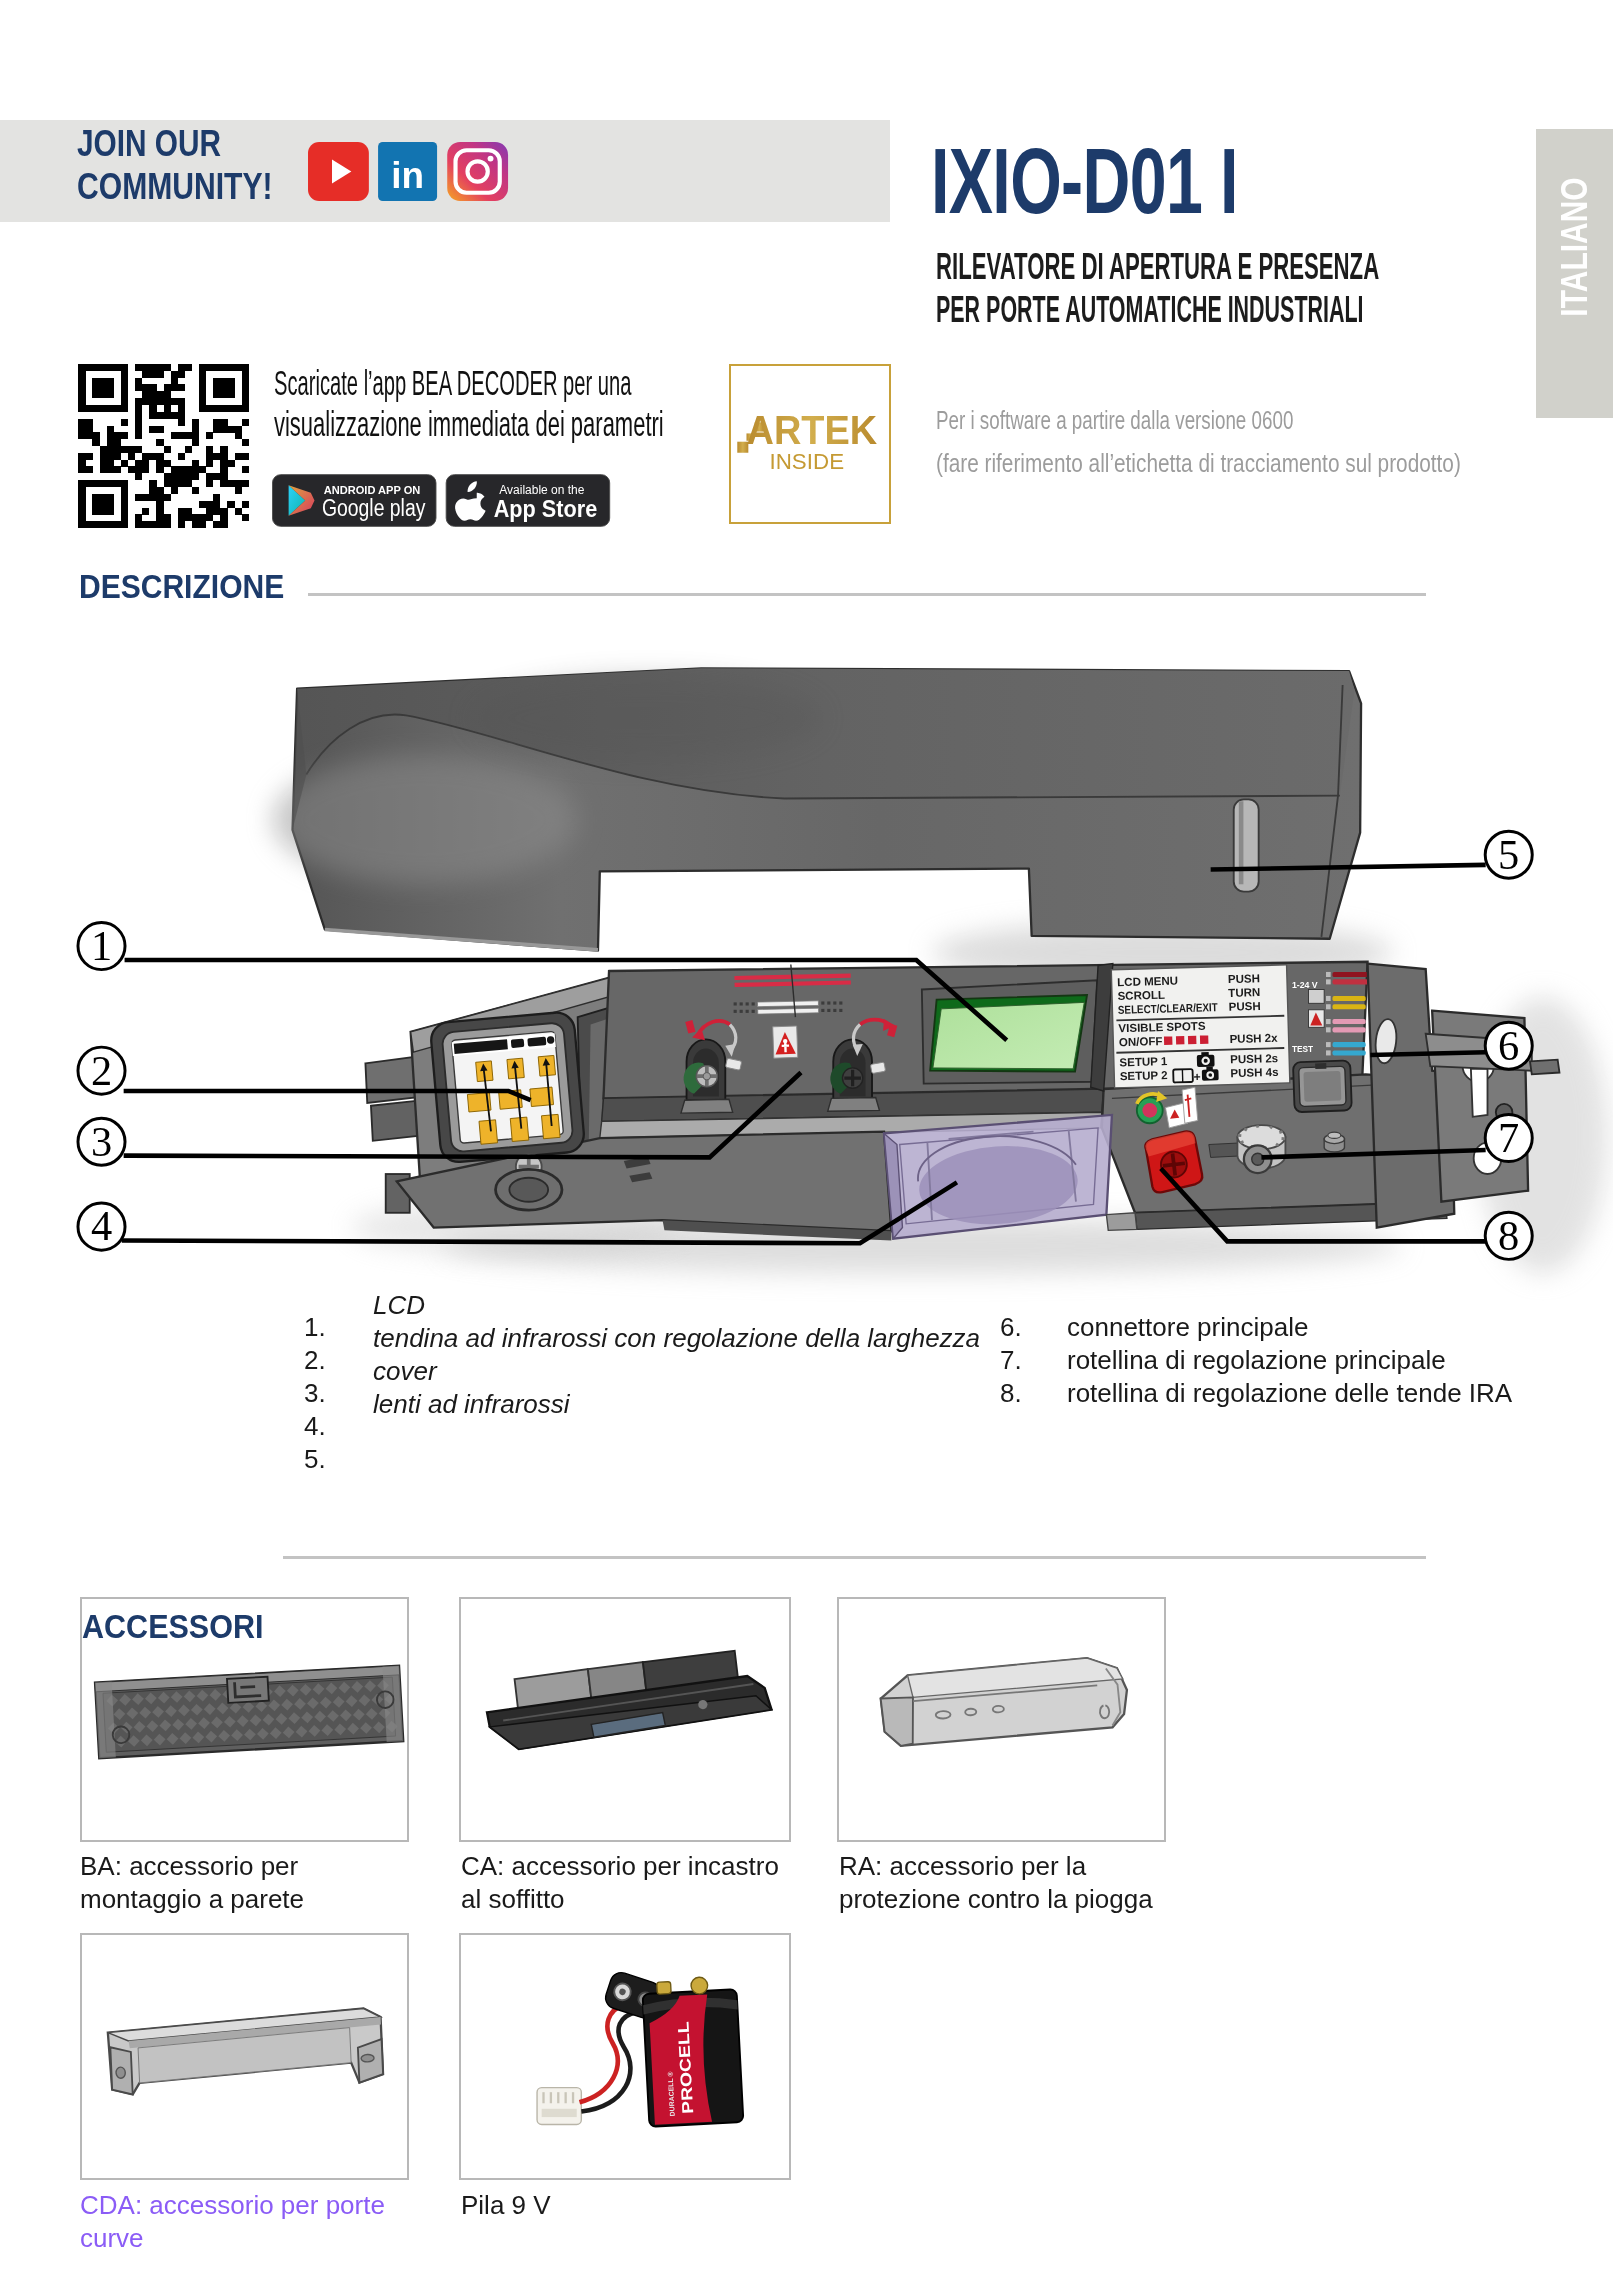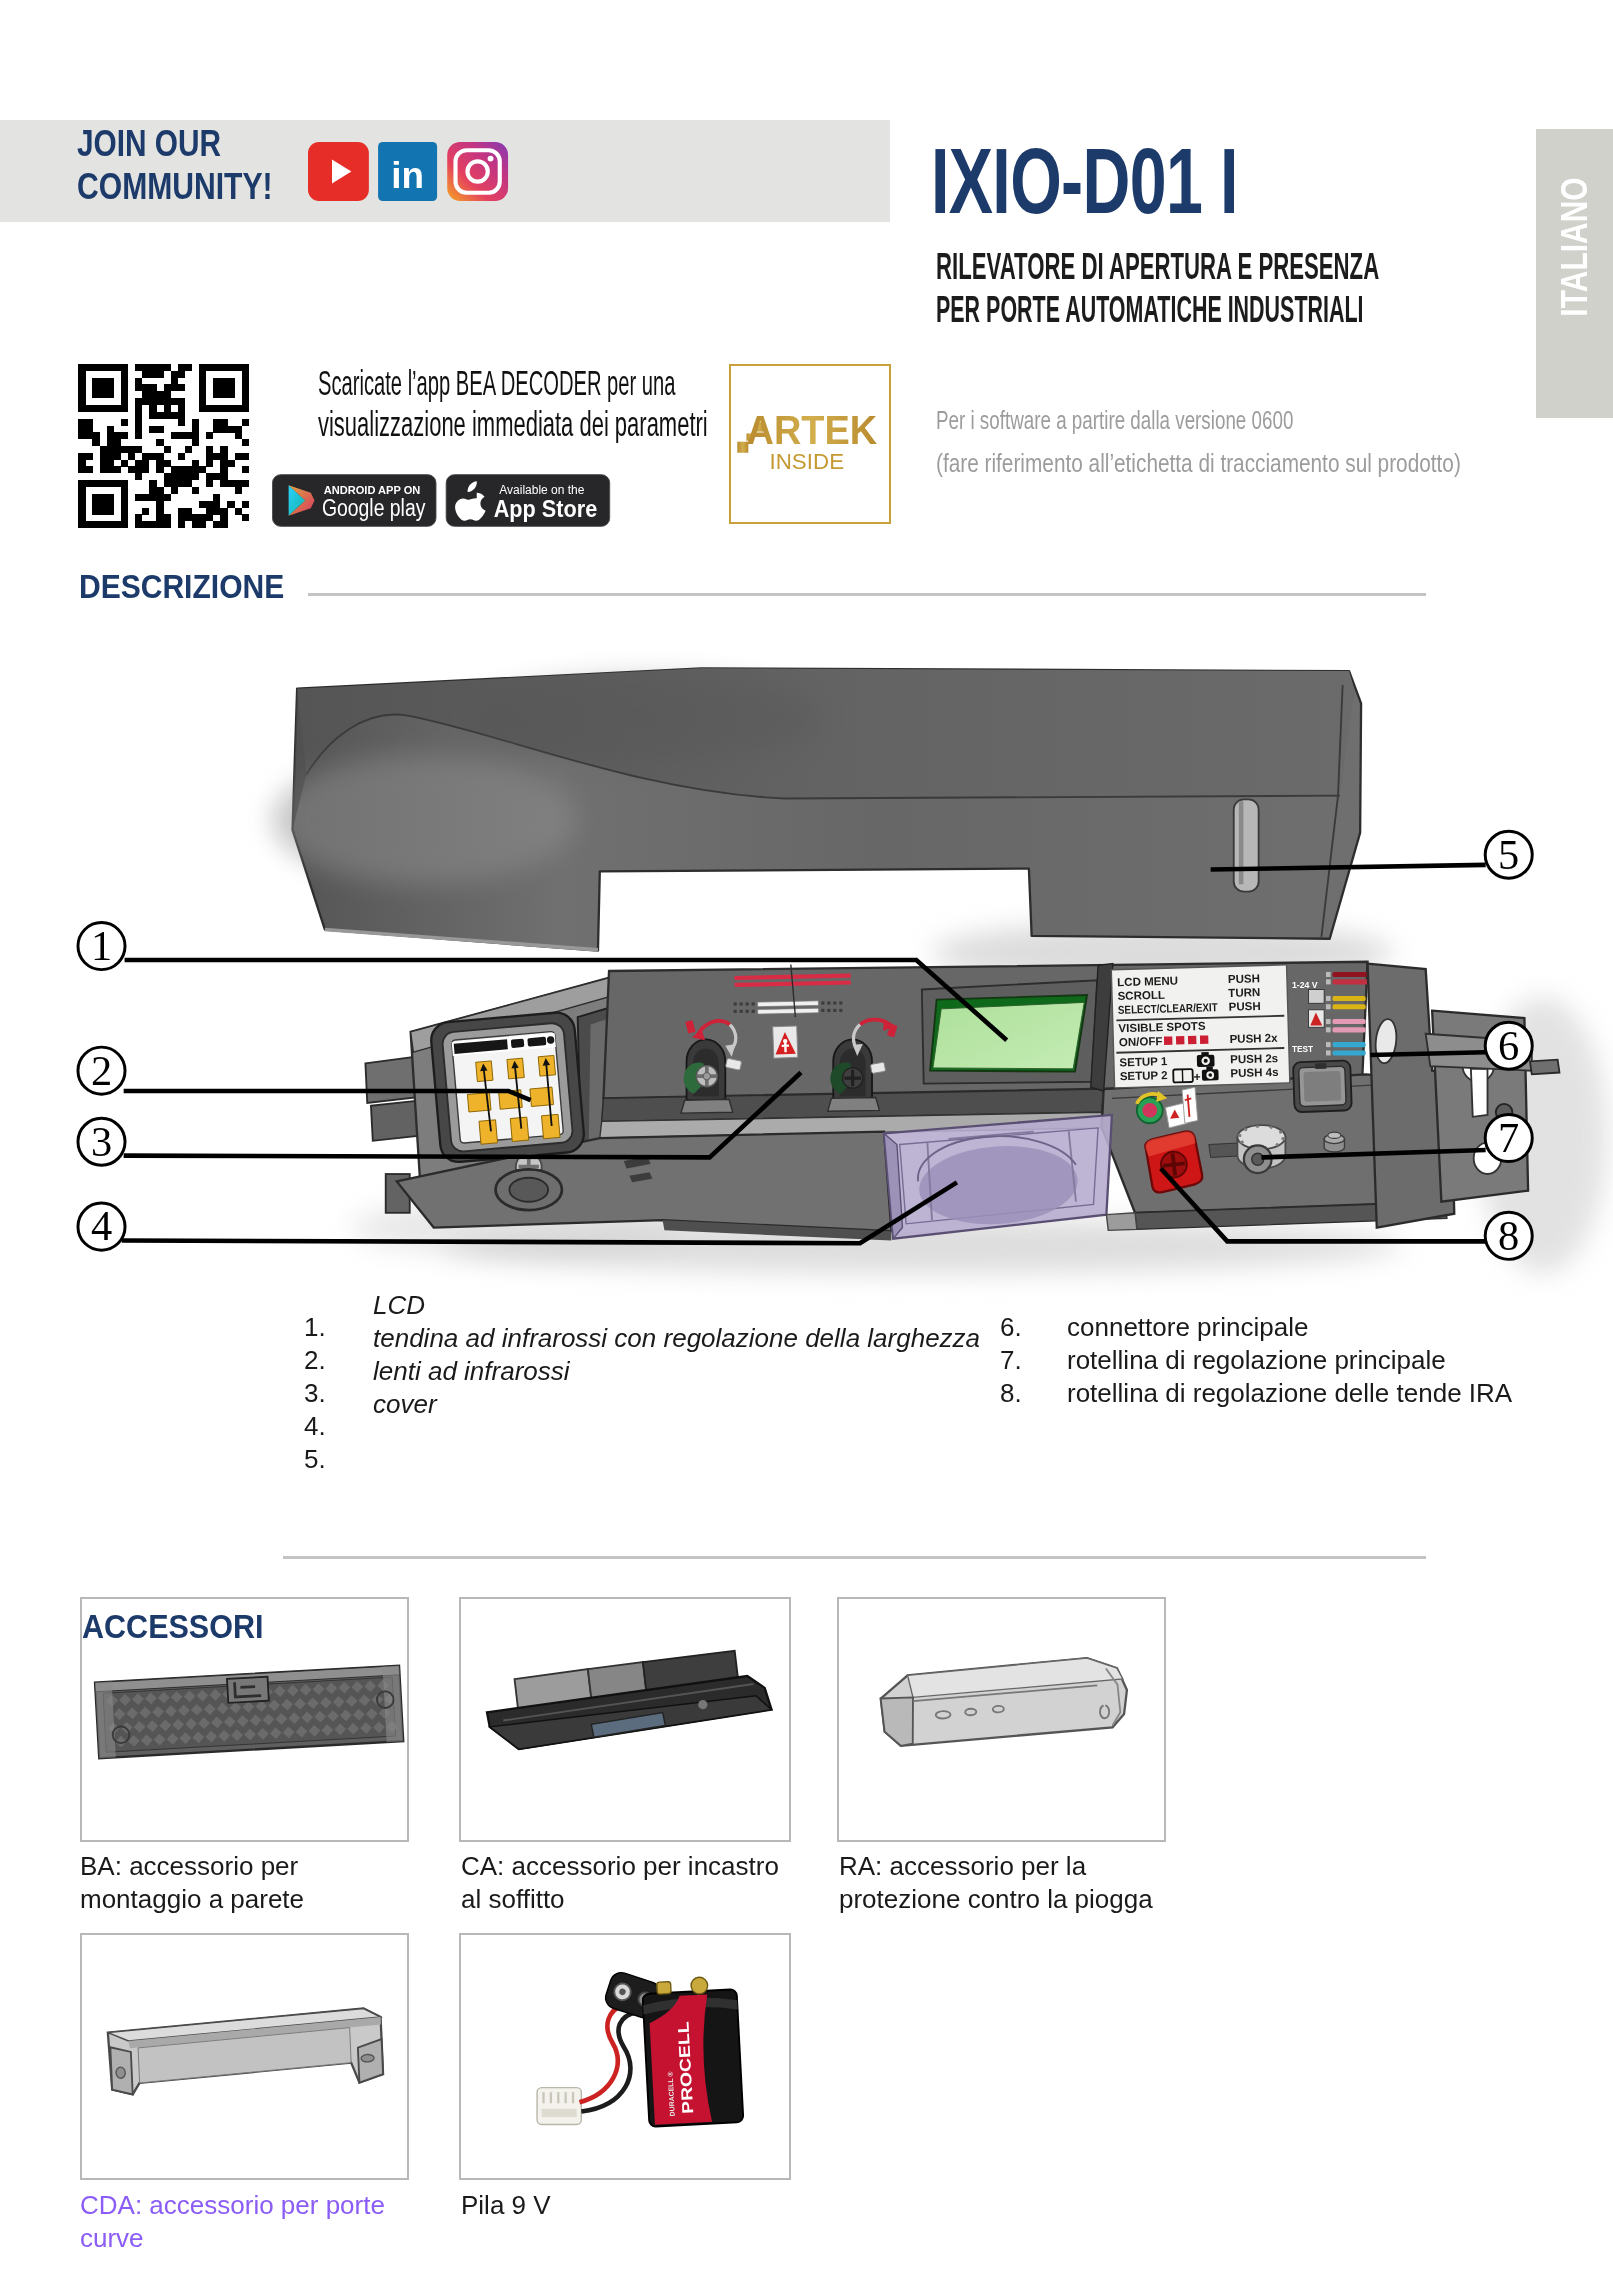--- a/index.html
+++ b/index.html
@@ -333,21 +333,21 @@
       <rect x="84.8" y="170.6" width="7.86" height="7.57"></rect>
       <rect x="92.5" y="170.6" width="7.86" height="7.57"></rect>
       <rect x="107.9" y="170.6" width="7.86" height="7.57"></rect>
       <rect x="123.3" y="170.6" width="7.86" height="7.57"></rect>
       <rect x="131.0" y="170.6" width="7.86" height="7.57"></rect>
       <rect x="146.5" y="170.6" width="7.86" height="7.57"></rect>
       <rect x="154.2" y="170.6" width="7.86" height="7.57"></rect>
     </g>
   </svg>
 
-<div class="abs" style="left:274px;top:362px;font-size:35px;color:#111;line-height:41px;margin-left:44px;"><span class="cx" style="transform:scaleX(.576);">Scaricate l’app BEA DECODER per una</span><br><span class="cx" style="transform:scaleX(.628);">visualizzazione immediata dei parametri</span></div>
+<div class="abs" style="left:274px;top:362px;font-size:35px;color:#111;line-height:41px;"><span class="cx" style="transform:scaleX(.576);">Scaricate l’app BEA DECODER per una</span><br><span class="cx" style="transform:scaleX(.628);">visualizzazione immediata dei parametri</span></div>
 
 <svg class="abs" style="left:272px;top:474px;" width="340" height="53" viewBox="0 0 368 57">
   <rect x="0.5" y="0.5" width="177" height="56" rx="9" fill="#27272a" stroke="#4b4b4b"></rect>
   <defs>
     <linearGradient id="gp1" x1="0" y1="0" x2="1" y2="1">
         <stop offset="0" stop-color="#2ad2fb"></stop>
         <stop offset="1" stop-color="#12b3ab"></stop>
       </linearGradient>
     <linearGradient id="gp2" x1="0" y1="0" x2="1" y2="1">
         <stop offset="0" stop-color="#f3b343"></stop>
@@ -849,22 +849,22 @@
 <div class="abs" style="left:304px;top:1311px;font-size:26px;line-height:33px;color:#1a1a1a;">
 <div>1.</div>
     <div>2.</div>
     <div>3.</div>
     <div>4.</div>
     <div>5.</div>
   </div>
 <div class="abs" style="left:373px;top:1289px;font-size:26px;line-height:33px;color:#1a1a1a;font-style:italic;">
 <div>LCD</div>
     <div>tendina ad infrarossi con regolazione della larghezza</div>
+    <div>cover</div>
     <div>lenti ad infrarossi</div>
-    <div>cover</div>
   </div>
 <div class="abs" style="left:1000px;top:1311px;font-size:26px;line-height:33px;color:#1a1a1a;">
 <div>6.</div>
     <div>7.</div>
     <div>8.</div>
   </div>
 <div class="abs" style="left:1067px;top:1311px;font-size:26px;line-height:33px;color:#1a1a1a;">
 <div>connettore principale</div>
     <div>rotellina di regolazione principale</div>
     <div>rotellina di regolazione delle tende IRA</div>

